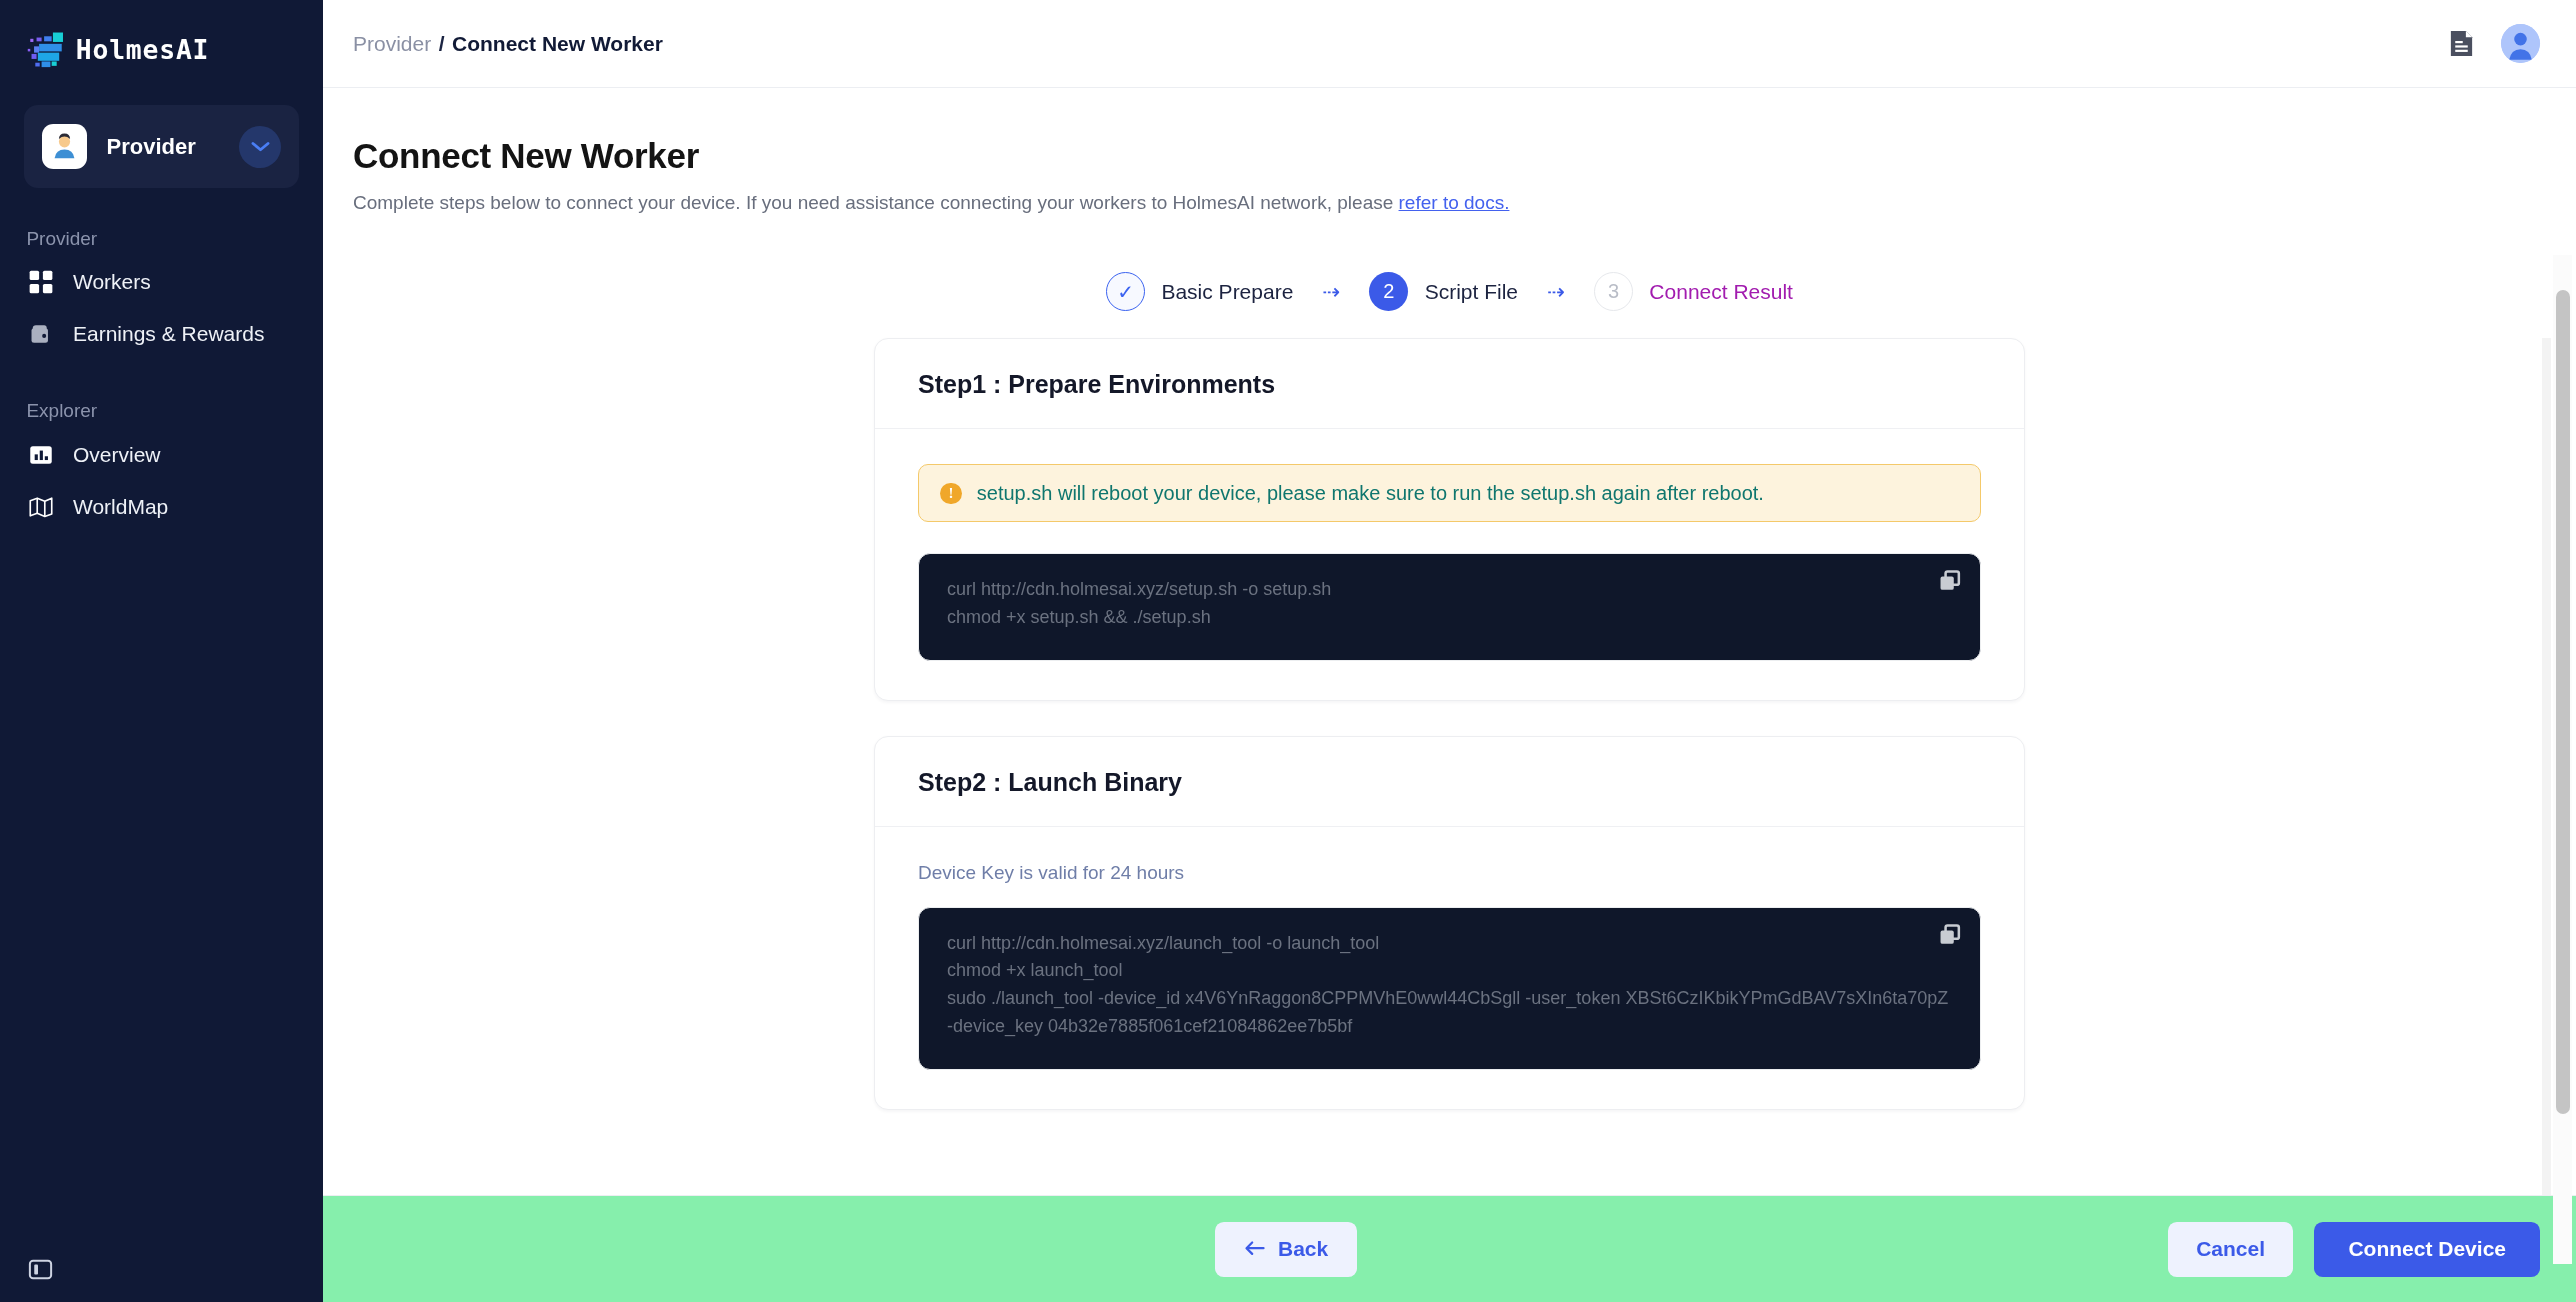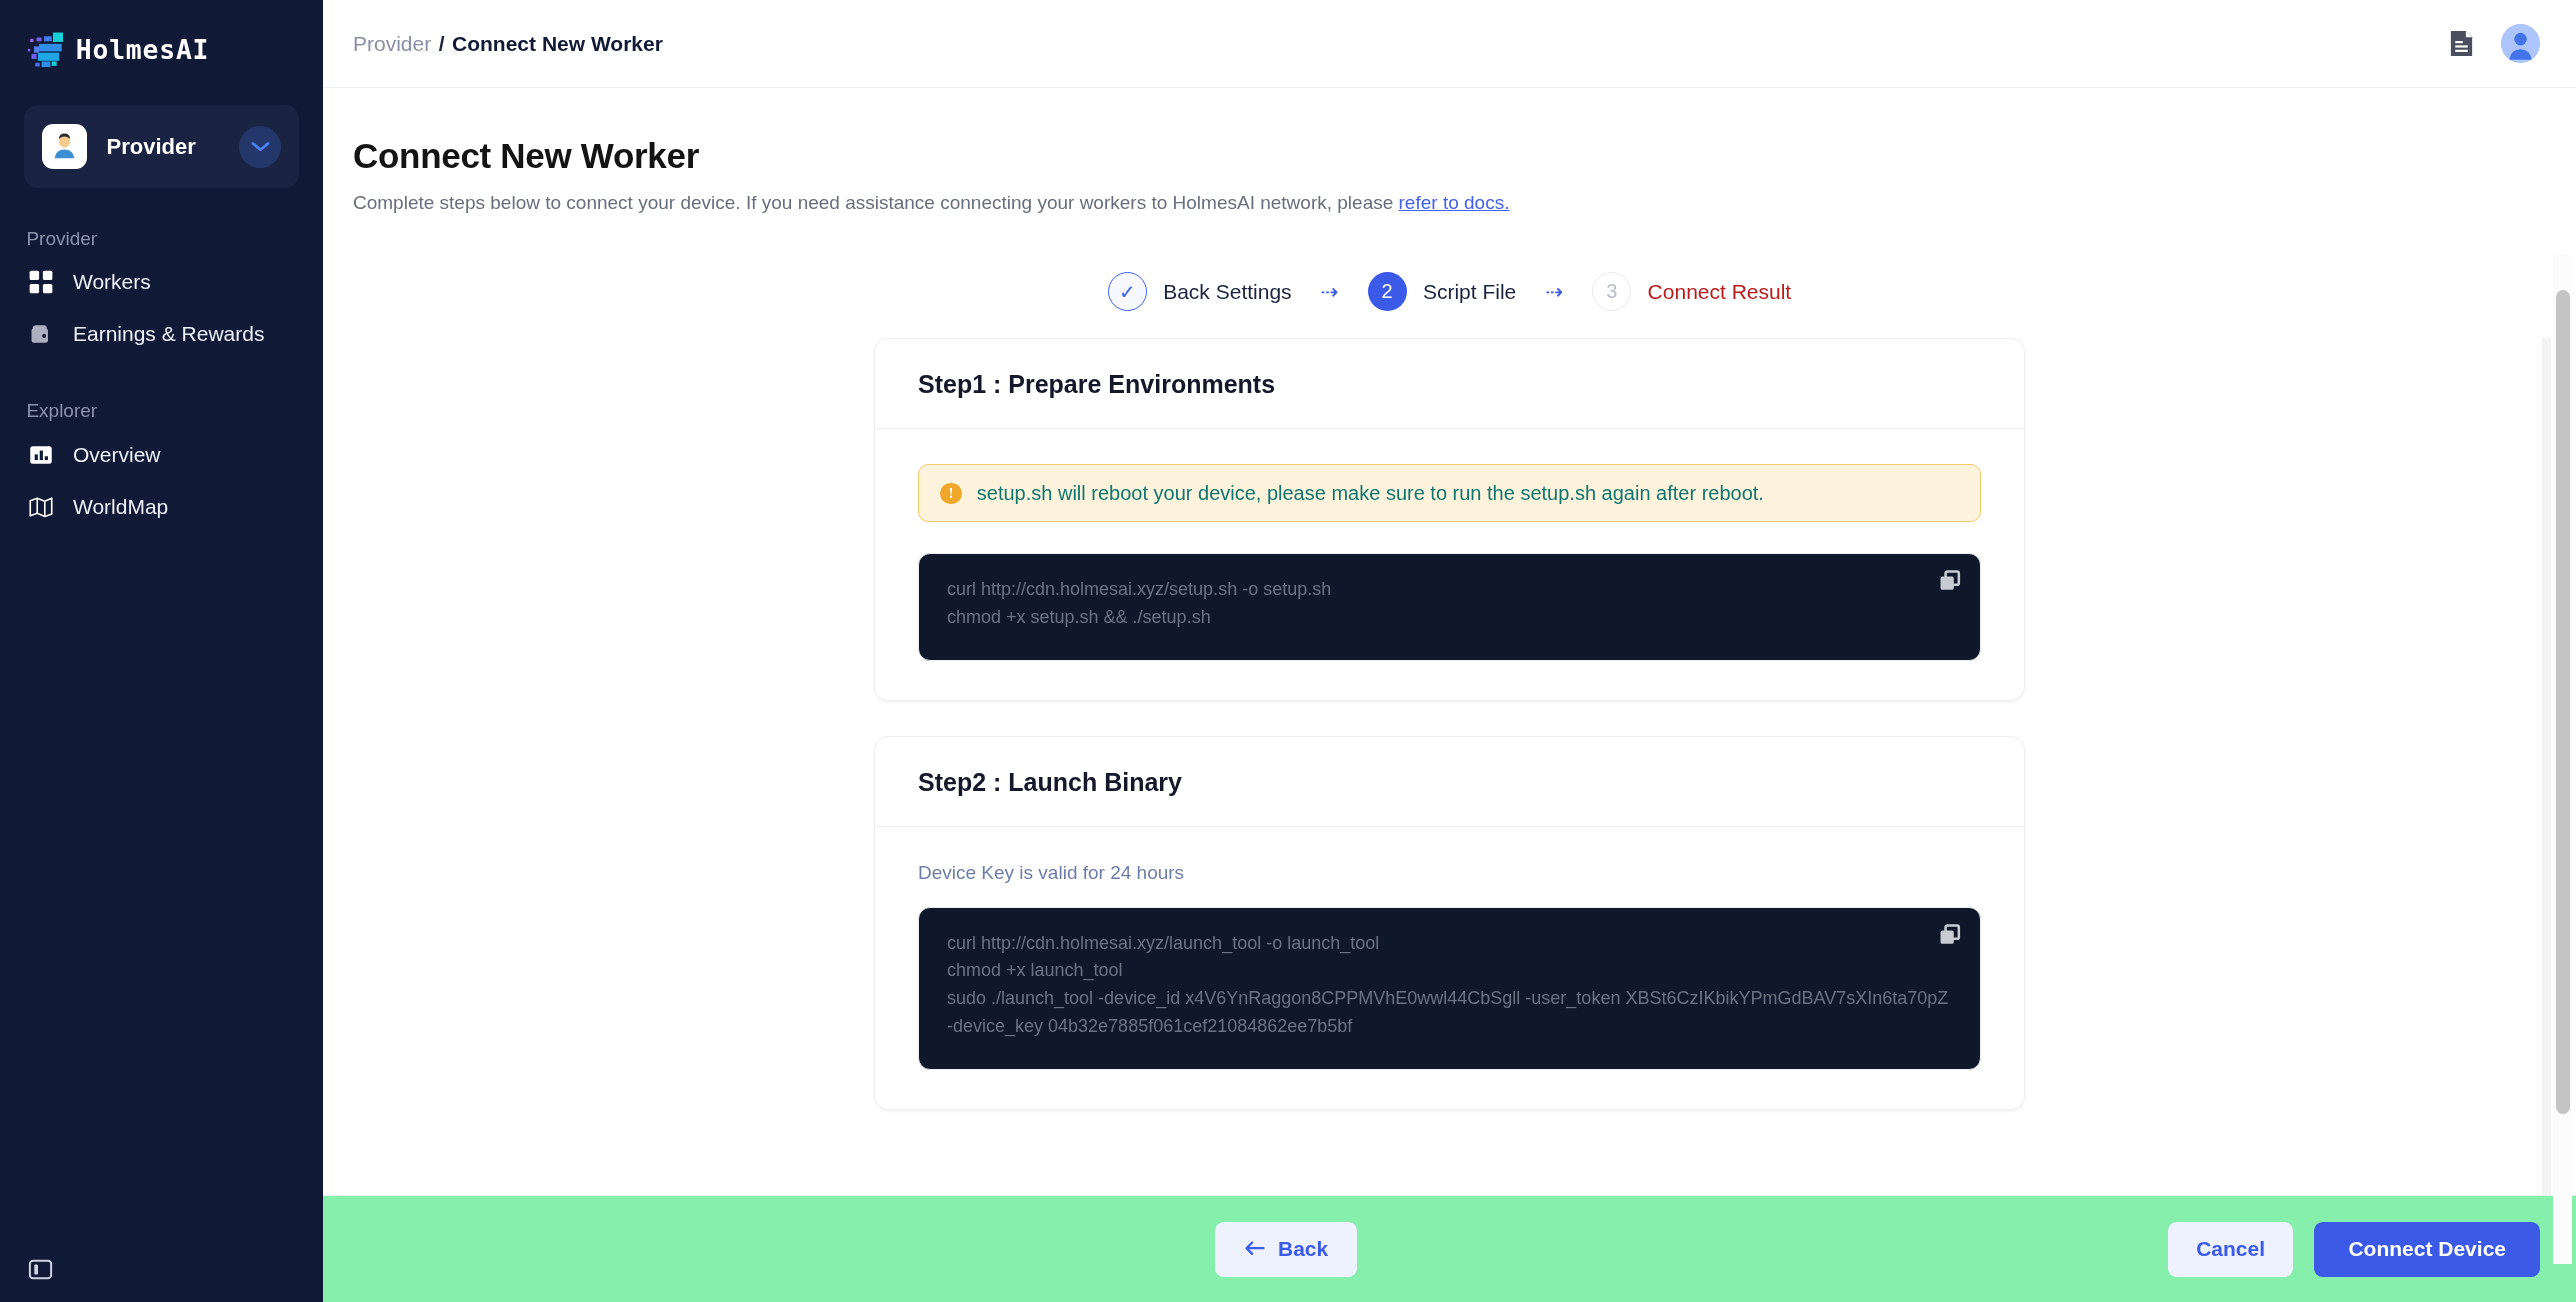--- a/index.html
+++ b/index.html
@@ -120,21 +120,21 @@
   .step { display: flex; align-items: center; }
   .step-bubble {
     width: 39px; height: 39px; border-radius: 50%;
     display: flex; align-items: center; justify-content: center;
     font-size: 20px; font-weight: 500; flex: 0 0 39px;
   }
   .step-bubble.done { border: 1.9px solid #3b63f0; background: #f7f9ff; color: #3b63f0; }
   .step-bubble.active { background: #3b5ae8; color: #ffffff; }
   .step-bubble.todo { border: 1.9px solid #e6e8ec; background: #ffffff; color: #b9bdc7; }
   .step-label { font-size: 21px; color: #1c2340; margin-left: 16.4px; white-space: nowrap; }
-  .step-label.todo { color: #b91c1c; }
+  .step-label.todo { color: #a21caf; }
   .step-arrow {
     margin: 0 29px; color: #3b5ae8; font-size: 21.4px;
     display: flex; align-items: center;
   }
 
   .cards-wrap { display: flex; flex-direction: column; align-items: center; margin-top: 27px; }
   .card {
     width: 1151px;
     background: #ffffff;
     border: 1.3px solid #edeef1;
@@ -368,21 +368,21 @@
       <div class="page-head">
         <div class="page-title">Connect New Worker</div>
         <div class="page-sub">
           <span>Complete steps below to connect your device. If you need assistance connecting your workers to HolmesAI network, please </span><a href="#">refer to docs.</a>
         </div>
       </div>
 
       <div class="stepper">
         <div class="step">
           <span class="step-bubble done">✓</span>
-          <span class="step-label">Back Settings</span>
+          <span class="step-label">Basic Prepare</span>
         </div>
         <span class="step-arrow">⇢</span>
         <div class="step">
           <span class="step-bubble active">2</span>
           <span class="step-label">Script File</span>
         </div>
         <span class="step-arrow">⇢</span>
         <div class="step">
           <span class="step-bubble todo">3</span>
           <span class="step-label todo">Connect Result</span>

